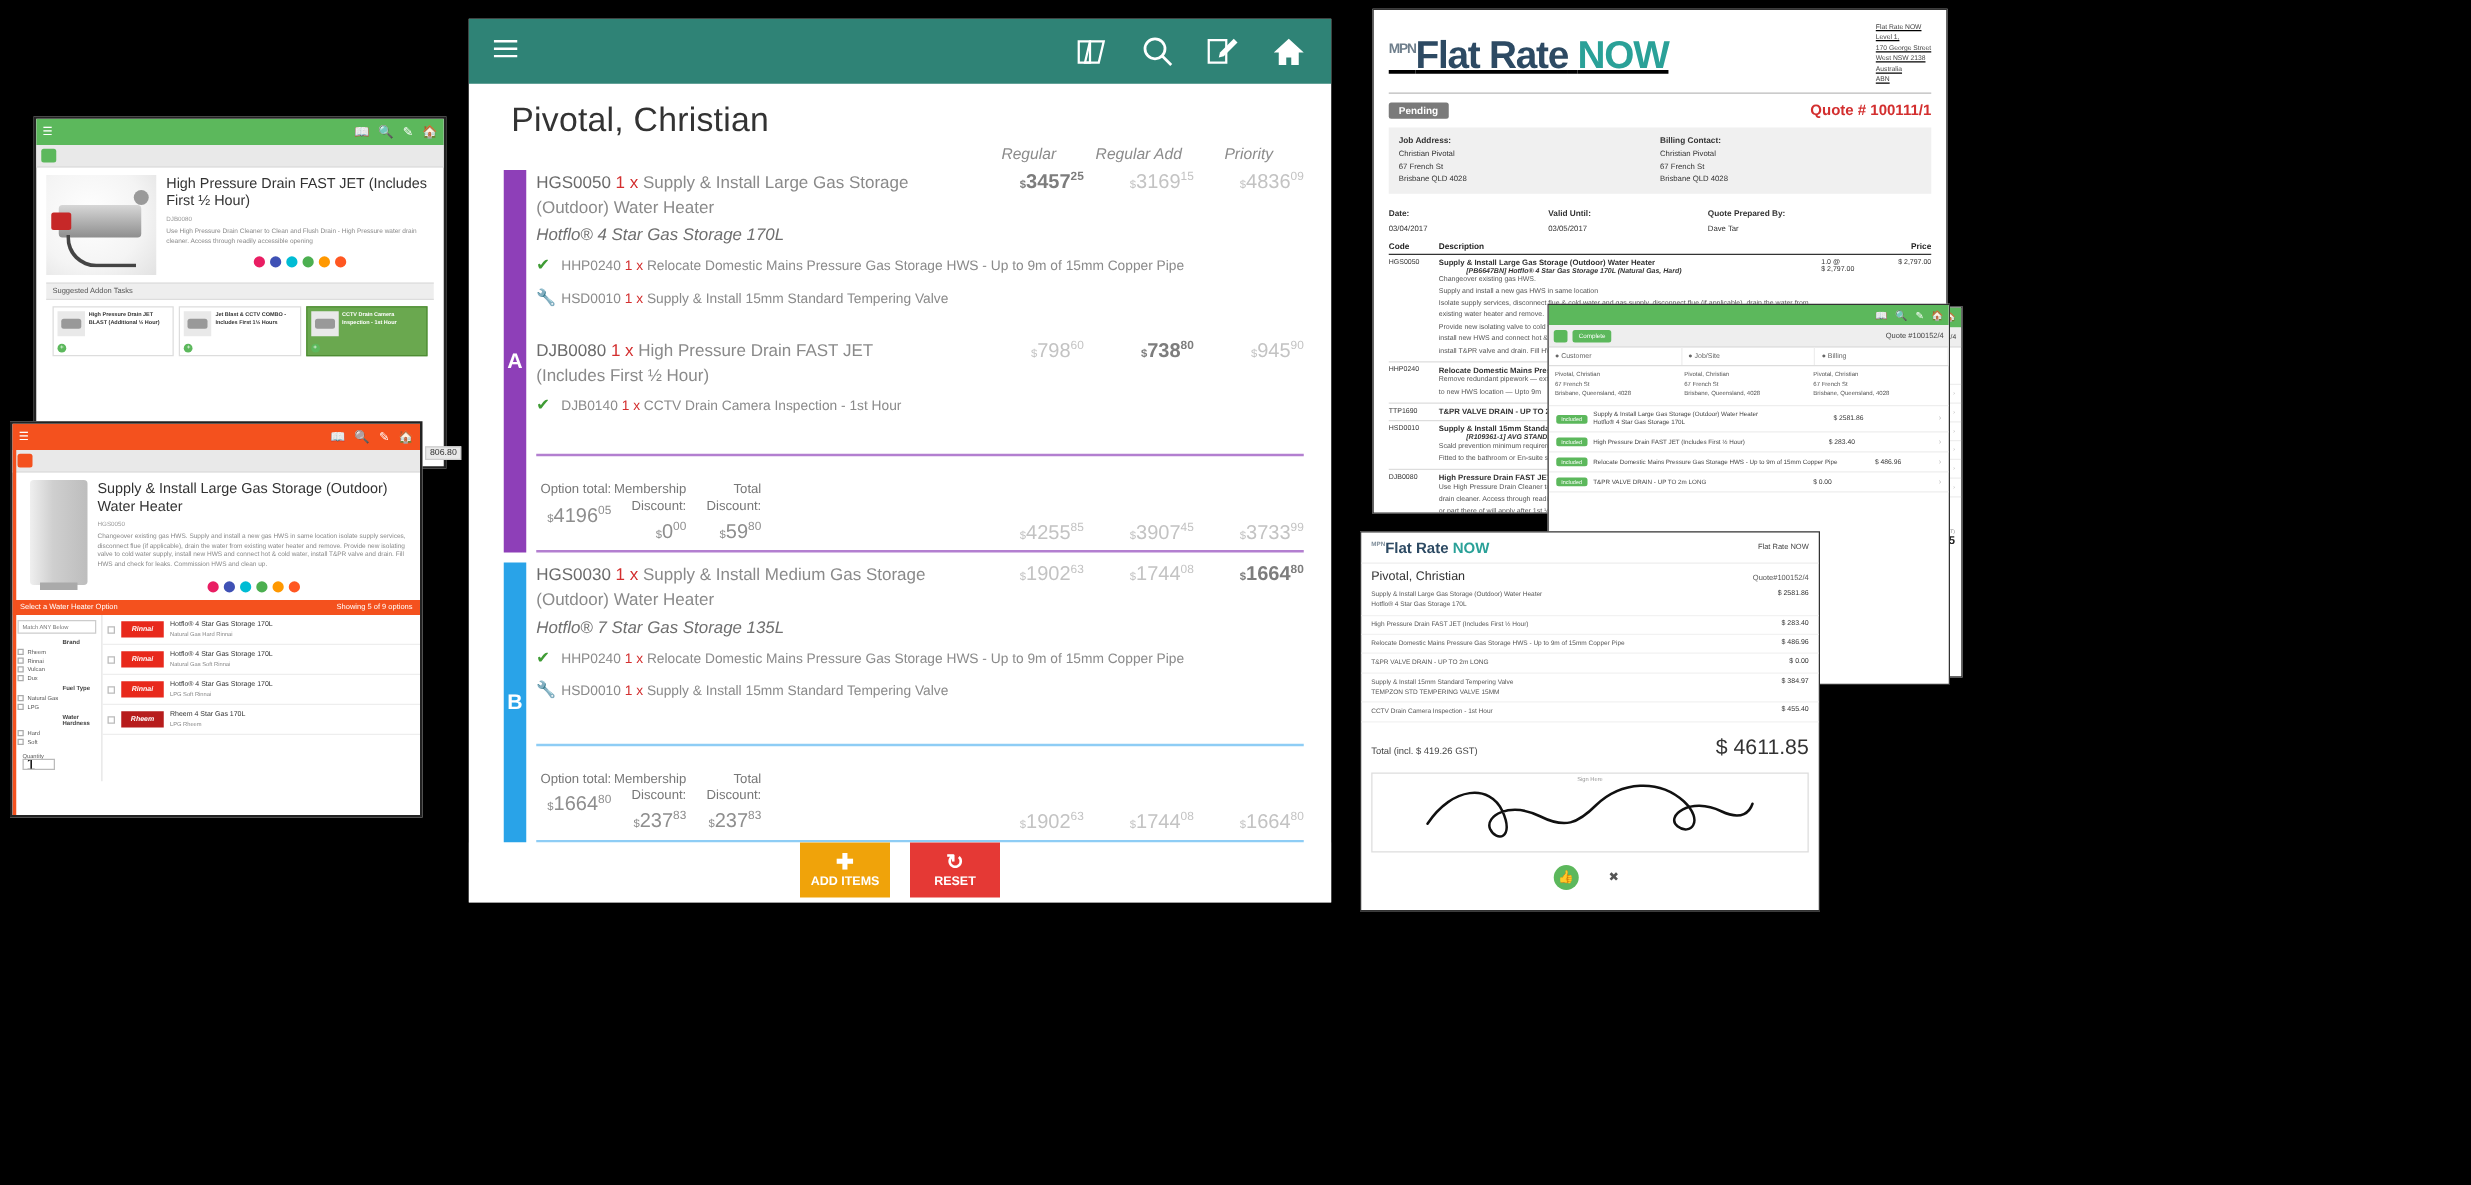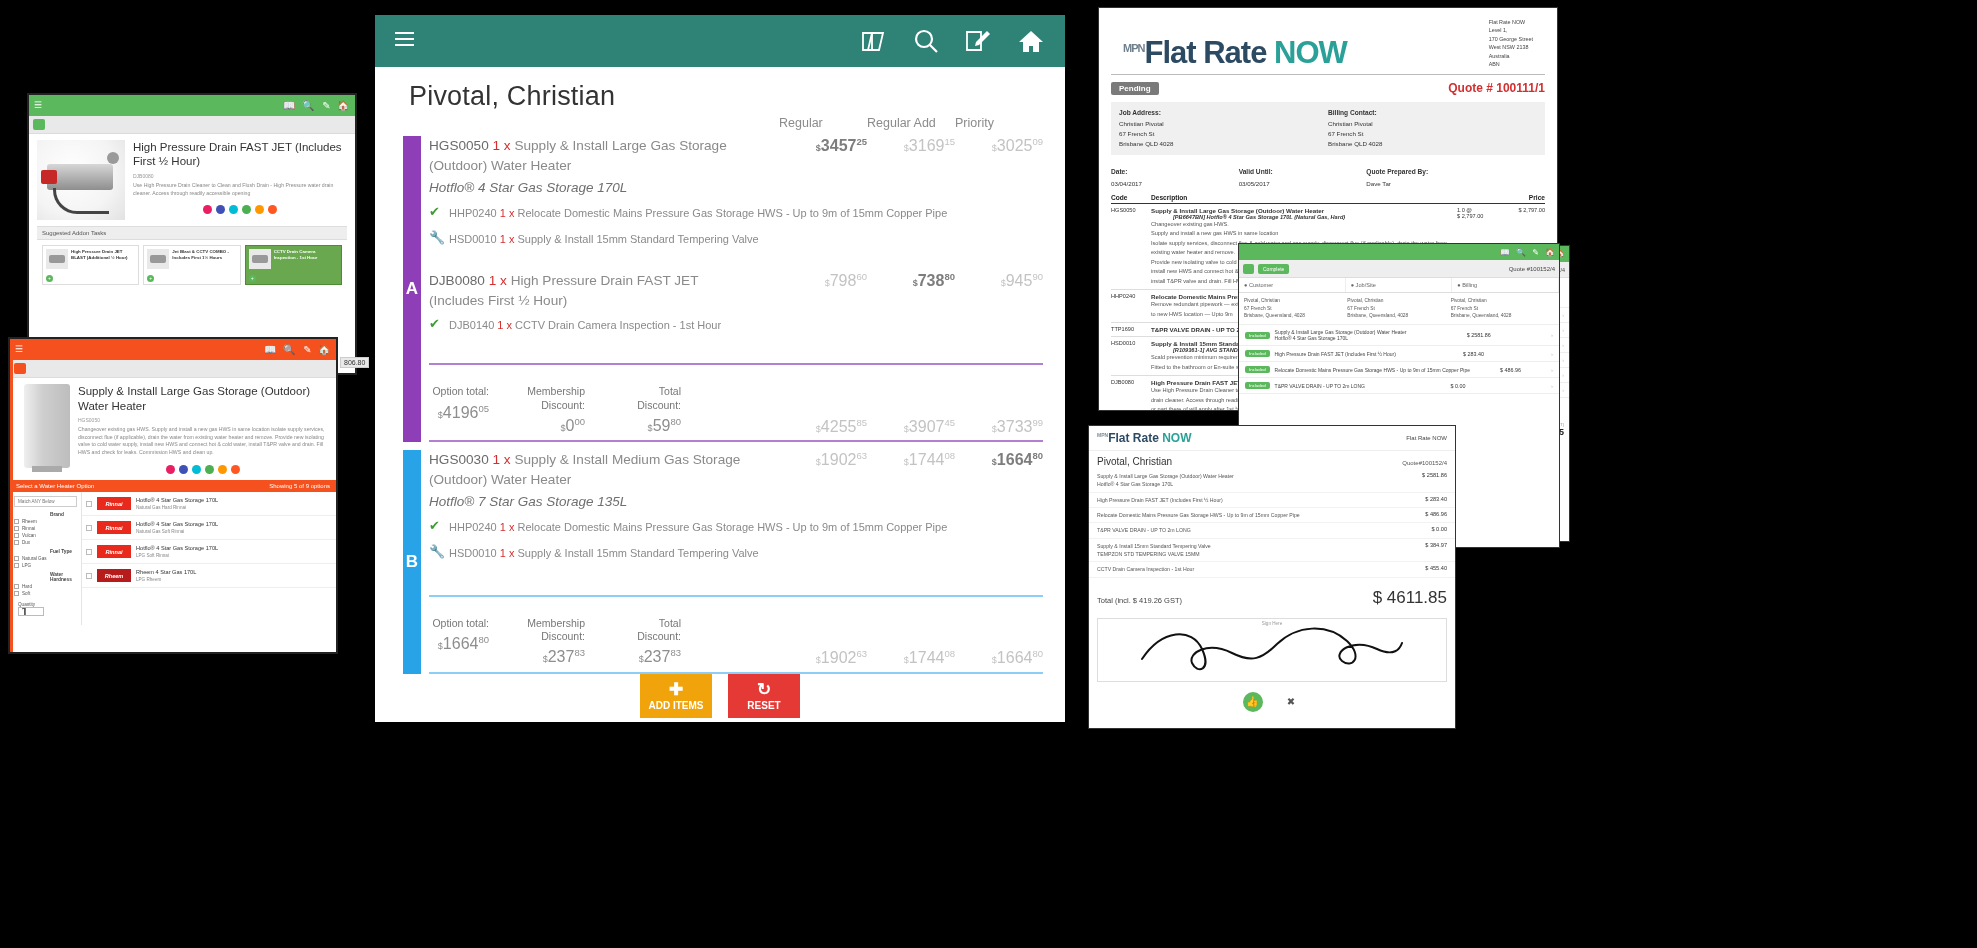--- a/index.html
+++ b/index.html
@@ -72,54 +72,54 @@
   .orange-side { position:absolute; left:0; top:0; bottom:0; width:3px; background:#f4511e;}
 
   
   #p-main { left: 375px; top: 15px; width: 690px; height: 707px; background: #fff; }
   .main-top { height: 52px; background: #2f8376; display:flex; align-items:center; padding: 0 20px; }
   .main-top .hamb { color:#fff; }
   .main-top .tools { margin-left:auto; display:flex; gap: 26px; align-items:center; }
   .main-top .tools svg { display:block; }
   .cust-name { font-size: 27px; color: #333; padding: 14px 34px 4px; font-weight: 400; letter-spacing:.2px;}
   .cols-head { display:flex; justify-content:flex-end; padding: 0 22px 2px 0; font-size: 12.5px; color:#8b8b8b; }
-  .col { width: 88px; text-align:left; }
+  .col { width: 88px; text-align:center;font-style:italic; }
   .grp { position:relative; padding-left: 36px; margin: 0 22px 0 18px; }
   .grp-bar { position:absolute; left: 10px; top: 0; bottom: 0; width: 18px; color:#fff; font-weight:bold; font-size:17px; display:flex; align-items:center; justify-content:center; }
   .grp-bar span { transform: translateY(0); }
   .line { display:flex; align-items:flex-start;gap:24px; }
   .line .txt { flex:1; font-size:13.6px; color:#7a7a7a; line-height:1.45; }
   .line .txt .code { color:#6b6b6b; }
   .line .txt .qty { color:#d32f2f; }
   .line .txt .desc { color:#8a8a8a; }
   .line .prices { display:flex; }
   .price { width:88px; text-align:right; font-size:16px; color:#c3c3c3; white-space:nowrap;}
   .price .cur { font-size:9px; vertical-align:baseline; }
   .price .cent { font-size:9.5px; vertical-align:super; }
   .price.bold { color:#7d7d7d; font-weight:bold; }
   .sub-item { display:flex; align-items:flex-start; gap:6px; margin-top:7px;}
   .sub-item .ic { width:14px; flex:0 0 14px; font-size:13px; line-height:1; }
   .sub-item .ic.check { color:#3f9c35; }
   .sub-item .sub-txt { font-size:11px; color:#8a8a8a; flex:1; padding-top:2px;}
   .model-line { font-size:13.5px; color:#6f6f6f; font-style:italic; margin-top:3px; }
-  .totals { display:flex; margin-top: 14px; padding-top:6px;gap:36px; }
+  .totals { display:flex; margin-top: 14px; padding-top:6px; }
   .tot-cell { width: 60px; text-align:right; font-size:10.5px; color:#777; line-height:1.25; }
   .tot-val { font-size:16px; color:#8e8e8e; margin-top:4px; }
   .tot-val .cur { font-size:9px; }
   .tot-val .cent { font-size:9.5px; vertical-align:super; }
   .grp-rule { height:2px; margin-top:10px; }
   .bottom-bar { position:absolute; left:0; right:0; bottom:0; height: 48px; background:#fff; display:flex; justify-content:center; gap: 16px; }
   .fab { width: 72px; height: 44px; display:flex; flex-direction:column; align-items:center; justify-content:center; color:#fff; font-size:10px; font-weight:bold; }
   .fab.add { background:#f0a30a; }
   .fab.reset { background:#e53935; }
   .fab .g { font-size:17px; line-height:1; margin-bottom:2px;}
 
   
   #p-pdf { left: 1098px; top: 7px; width: 460px; height: 404px; border:1px solid #333; }
-  .pdf-head { display:flex; padding: 10px 24px 4px; align-items:flex-end; }
+  .pdf-head { display:flex; padding: 10px 12px 4px; align-items:center;text-decoration:underline; }
   .frn-logo { font-size: 31px; font-weight: bold; color:#2d4a63; letter-spacing:-1px; line-height:1; }
   .frn-logo .mpn { font-size:11px; vertical-align:super; color:#6f7f8c;}
   .frn-logo .now { color:#2aa198; }
   .frn-addr { margin-left:auto; font-size:5.4px; color:#444; line-height:1.55; text-align:left; }
   .pdf-rule { border-top:1px solid #bbb; margin: 2px 12px 0; }
   .badge { display:inline-block; background:#7a7a7a; color:#fff; font-size:8px; font-weight:bold; padding:2px 8px; border-radius:2px;}
   .quote-no { color:#d32f2f; font-size:12px; font-weight:bold; }
   .addr-box { background:#f0f0f0; margin: 5px 12px; display:flex; padding:6px 8px; font-size:6.2px; color:#333; line-height:1.6;}
   .addr-box b { font-size:6.6px; }
   .addr-col { flex:1; }
@@ -418,21 +418,21 @@
       <div class="line">
         <div class="txt">
           <span class="code">HGS0050</span>
           <span class="qty">1 x</span>
           <span class="desc">Supply &amp; Install Large Gas Storage (Outdoor) Water Heater</span>
           <div class="model-line">Hotflo® 4 Star Gas Storage 170L</div>
         </div>
         <div class="prices">
           <div class="price bold"><span class="cur">$</span><span>3457</span><span class="cent">25</span></div>
           <div class="price"><span class="cur">$</span><span>3169</span><span class="cent">15</span></div>
-          <div class="price"><span class="cur">$</span><span>3025</span><span class="cent">09</span></div>
+          <div class="price"><span class="cur">$</span><span>4836</span><span class="cent">09</span></div>
         </div>
       </div>
       <div class="sub-item">
         <span class="ic check">✔</span>
         <span class="sub-txt"><span>HHP0240</span>
         <span class="qty" style="color:#d32f2f">1 x</span>
         <span>Relocate Domestic Mains Pressure Gas Storage HWS - Up to 9m of 15mm Copper Pipe</span></span>
       </div>
       <div class="sub-item" style="margin-top:12px">
         <span class="ic" style="color:#e53935">🔧</span>

